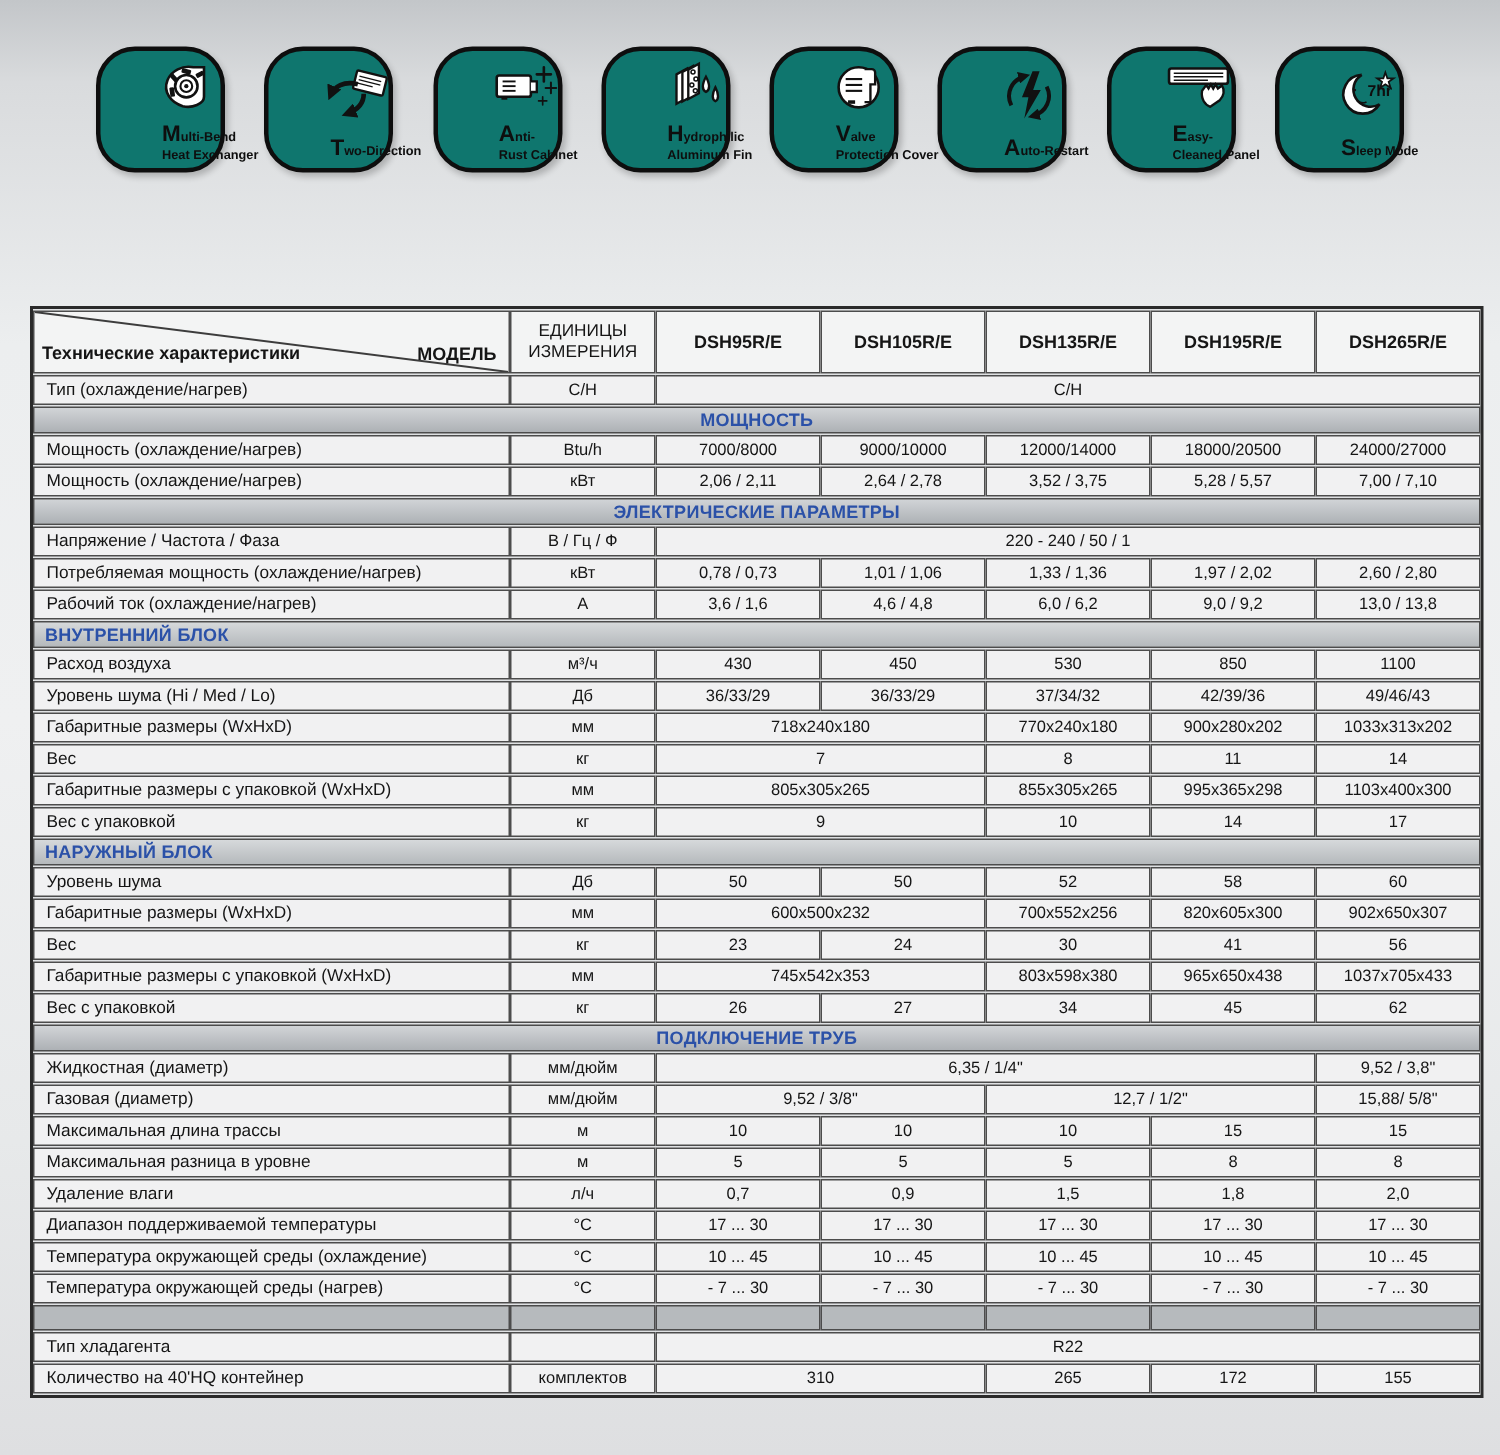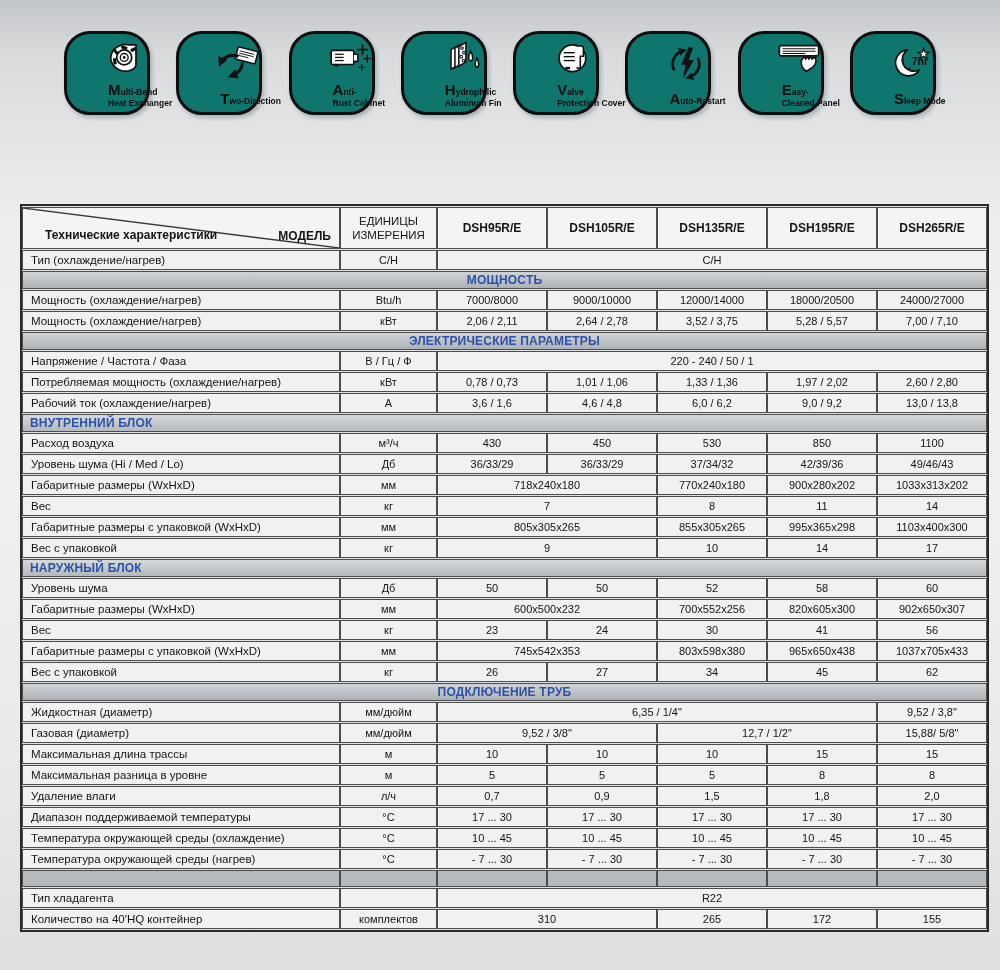--- a/index.html
+++ b/index.html
@@ -26,21 +26,21 @@
   
   .table-wrap{width:965px;margin:89px 0 0 20px;border:2px solid #2a2a2a;background:#dfe1e3;}
   table.spec{width:100%;table-layout:fixed;border-collapse:separate;border-spacing:0 1px;}
   .c-name{width:318px;}
   .c-unit{width:97px;}
   th,td{border:1px solid #4c4c4c;box-sizing:border-box;overflow:hidden;}
   thead th{height:42px;background:#f3f4f4;font-size:12px;font-weight:700;color:#151515;}
   .corner{position:relative;}
   .corner .diag{position:absolute;left:0;top:0;width:100%;height:100%;}
   .corner-top{position:absolute;top:21px;right:8px;font-size:12px;font-weight:700;}
-  .corner-bottom{position:absolute;bottom:6px;left:22px;font-size:12px;font-weight:700;}
+  .corner-bottom{position:absolute;bottom:6px;left:5px;font-size:12px;font-weight:700;}
   .units-head{font-weight:400;font-size:11.5px;line-height:1.25;}
   tbody td{height:20px;font-size:11px;color:#151515;background:#f1f1f2;}
   .name-cell{text-align:left;padding-left:8px;font-size:11.5px;}
   .unit-cell,.value-cell{text-align:center;}
   .bar-cell{
     height:17px;background:linear-gradient(180deg,#d1d4d7,#adb1b5);
     color:var(--accent,#2b51a8);font-weight:700;font-size:12px;text-align:center;letter-spacing:.2px;
   }
   .bar-cell.sub{text-align:left;padding-left:7px;background:linear-gradient(180deg,#d6d9db,#b5b9bc);}
   .sep-cell{background:#b6babd;height:17px;}

